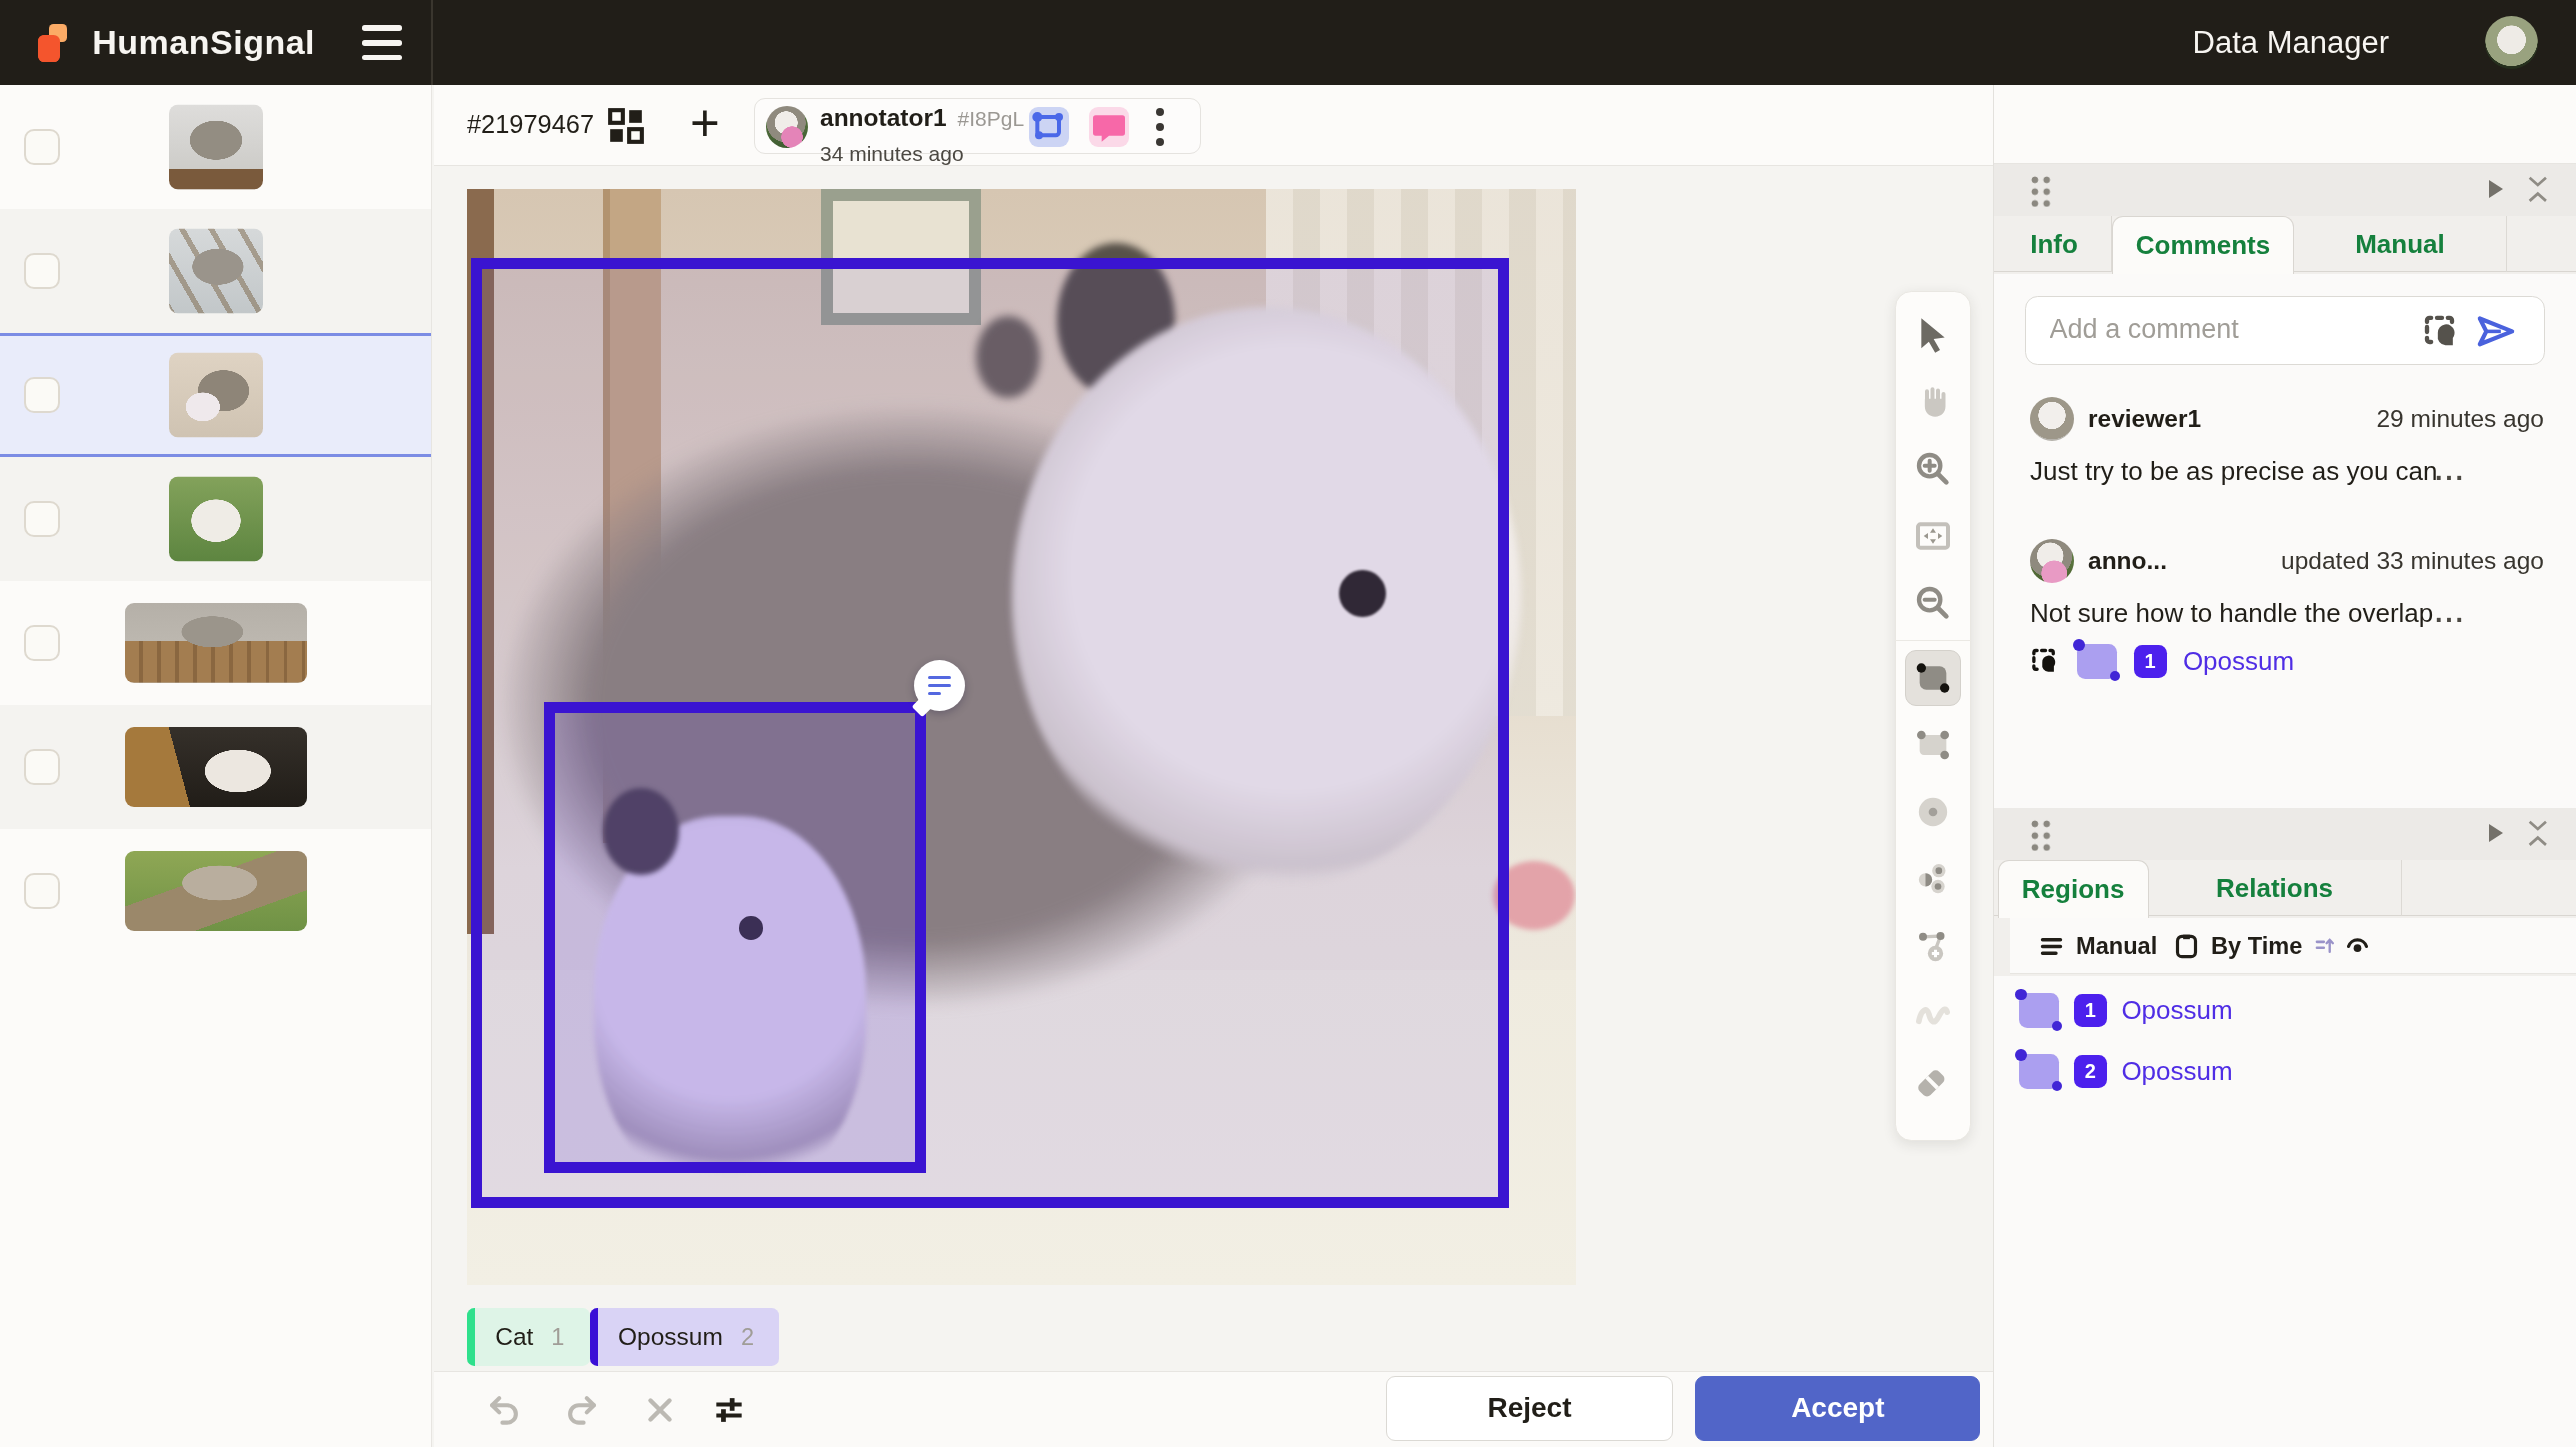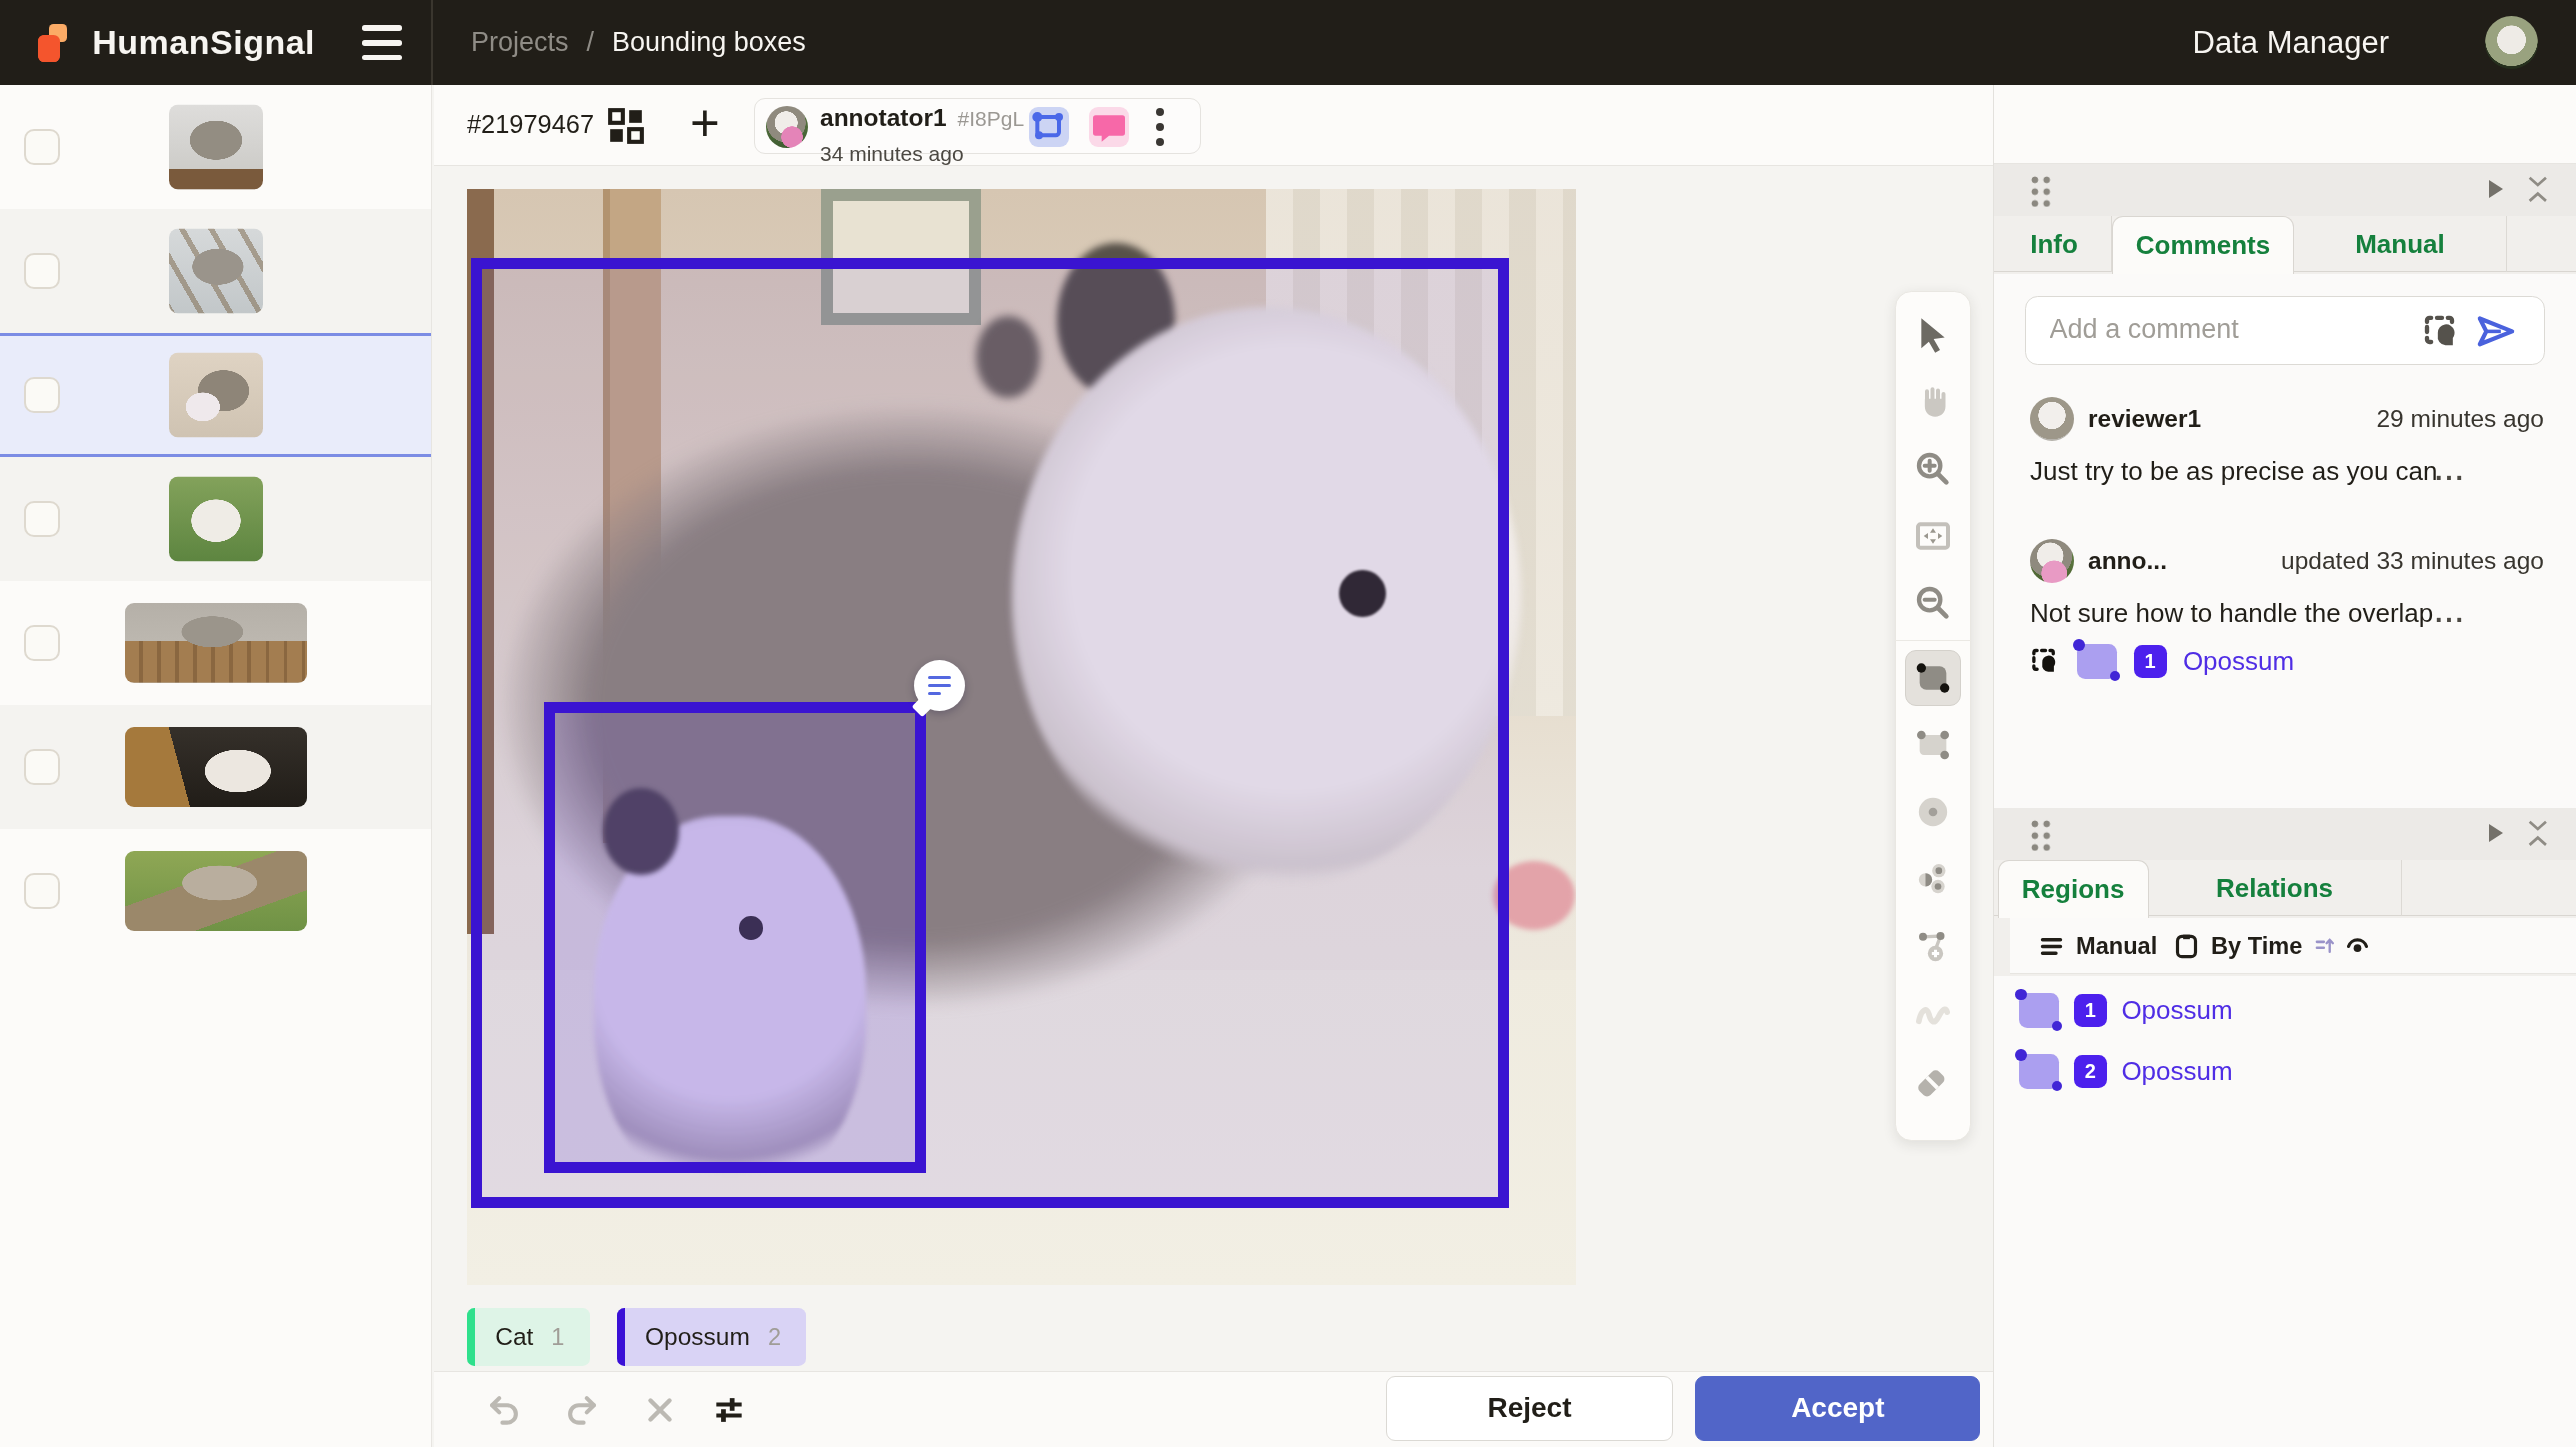--- a/index.html
+++ b/index.html
@@ -102,21 +102,21 @@
   
   .tools{position:absolute;right:22px;top:123px;width:76px;height:850px;background:#fdfcfa;border:1.8px solid #e9e7e2;border-radius:16.3px;
     box-shadow:0 3.6px 12.7px rgba(40,36,28,.10);display:flex;flex-direction:column;align-items:center;padding:9px 0;}
   .tool{width:76px;height:67px;display:flex;align-items:center;justify-content:center;cursor:pointer;}
   .tool svg{width:40px;height:40px;}
   .tool-divider{width:76px;height:1.8px;background:#ebe9e4;margin:3.6px 0;}
   .tool .sel{width:56px;height:56px;background:#e4e1dc;border:1.8px solid #d4d1cb;border-radius:11px;display:flex;align-items:center;justify-content:center;}
   .tool .sel svg{width:40px;height:40px;}
 
   
-  .chips{position:absolute;left:33px;top:1140px;display:flex;gap:27px;}
+  .chips{position:absolute;left:33px;top:1140px;display:flex;}
   .label-chip{height:58px;border-radius:7.3px;display:flex;align-items:center;padding:0 25.4px 0 0;cursor:pointer;overflow:hidden;}
   .label-chip .bar{width:8.2px;height:58px;margin-right:20px;}
   .chip-cat{background:#def4e7;} .chip-cat .bar{background:#2fe08c;}
   .chip-opossum{background:#d9d3f5;} .chip-opossum .bar{background:#3a10d6;}
   .label-chip .lname{font-size:24.5px;font-weight:500;color:#211e18;}
   .label-chip .lkey{font-size:23.6px;color:#a09d97;margin-left:18px;}
   .canvas-divider{position:absolute;left:0;top:1203px;width:1559px;height:1.8px;background:#e7e5e1;}
   .bottombar{position:absolute;left:0;top:1204px;width:1559px;height:75px;background:#fbfaf8;}
   .bb-icon{position:absolute;top:12.7px;width:51px;height:51px;display:flex;align-items:center;justify-content:center;cursor:pointer;}
   .bb-icon svg{width:38px;height:38px;}
@@ -186,25 +186,20 @@
         <span class="lm-b"></span>
       </span>
     <span class="brand-text">HumanSignal</span>
   </div>
   <div class="hamburger">
       <span></span>
       <span></span>
       <span></span>
     </div>
   <div class="topbar-divider"></div>
-  <div class="crumbs">
-    <span class="crumb-parent">Projects</span>
-    <span class="crumb-sep">/</span>
-    <span class="crumb-current">Bounding boxes</span>
-  </div>
   <div class="dm-label">Data Manager</div>
   <div class="top-avatar"></div>
 </div>
 
 <div class="sidebar">
   <div class="sb-row">
     <div class="checkbox"></div>
     <div class="thumb portrait t1"></div>
   </div>
   <div class="sb-row alt">

